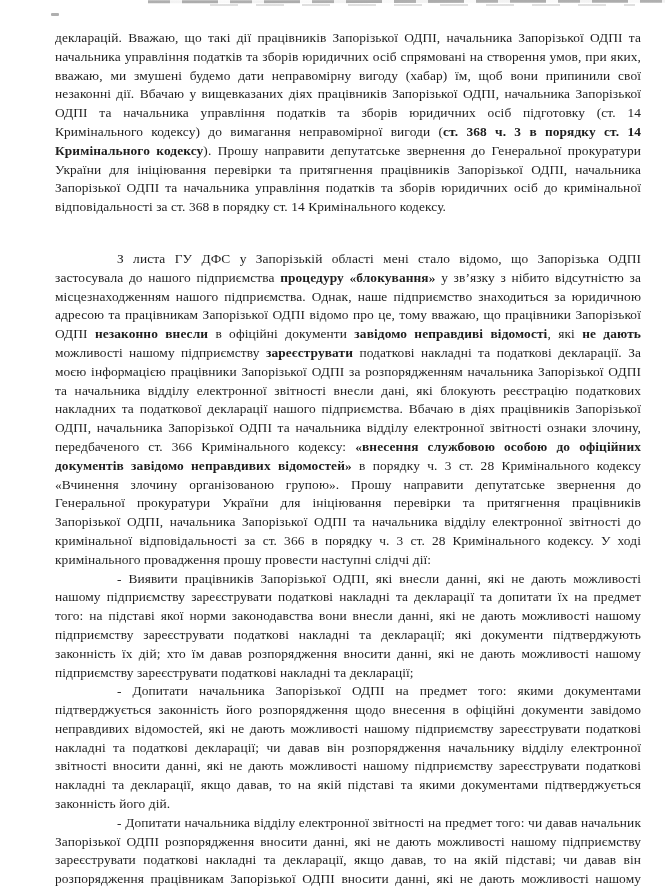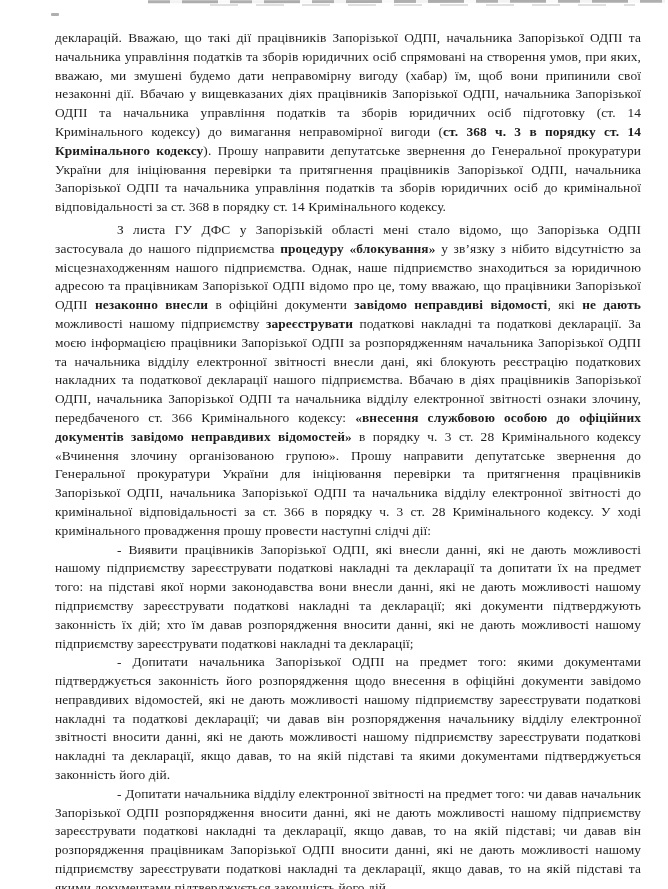--- a/index.html
+++ b/index.html
@@ -54,21 +54,21 @@
     left: 55px;
     top: 29px;
     width: 586px;
     font-size: 13.4px;
     line-height: 18.8px;
     text-align: justify;
     letter-spacing: 0.1px;
   }
   .para { margin: 0; }
   .para.indent { text-indent: 62px; }
-  .para.gap1 { margin-top: 4px; font-family: Liberation Serif, serif; }
+  .para.gap1 { margin-top: 33px; font-family: Liberation Serif, serif; }
   .b { font-weight: bold; }
 </style>
 </head>
 <body>
 
 <div class="page">
   <div class="scan-streak-1"></div>
   <div class="scan-streak-2"></div>
   <div class="scan-mark"></div>
   <div class="textblock">

